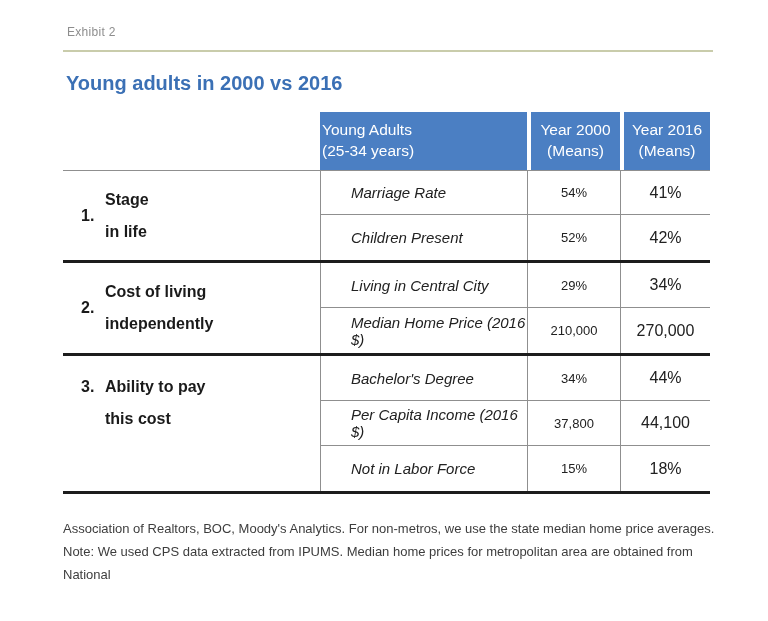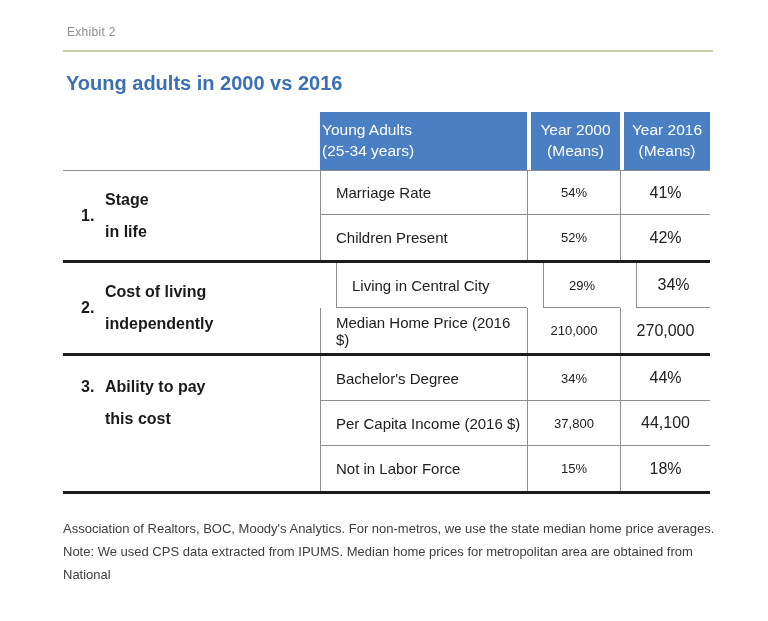--- a/index.html
+++ b/index.html
@@ -52,26 +52,26 @@
   .g1 .gnum, .g2 .gnum { align-self: center; }
   .g1 .gnum { margin-top: 0; }
   .g1, .g2 { }
 
   
   .dc {
     display: flex; align-items: center;
     font-size: 15px; color: #212121;
     border-left: 1px solid #8f8f8f;
   }
-  .c-label { grid-column: 2; padding-left: 15px; }
+  .c-label { grid-column: 2; padding-left: 30px; font-style: italic; }
   .c-2000  { grid-column: 3; justify-content: center; font-size: 13px; }
   .c-2016  { grid-column: 4; justify-content: center; font-size: 16px; }
   .row-a { grid-row: 2; border-top: 1px solid #8f8f8f; }
   .row-b { grid-row: 3; }
-  .row-c { grid-row: 5; margin-left: 16px; }
+  .row-c { grid-row: 5; }
   .row-d { grid-row: 6; }
   .row-e { grid-row: 8; }
   .row-f { grid-row: 9; }
   .row-g { grid-row: 10; }
   .bb { border-bottom: 1px solid #8f8f8f; }
 
   
   .thick { grid-column: 1 / -1; background: #1c1c1c; }
   .sep1 { grid-row: 4; }
   .sep2 { grid-row: 7; }

